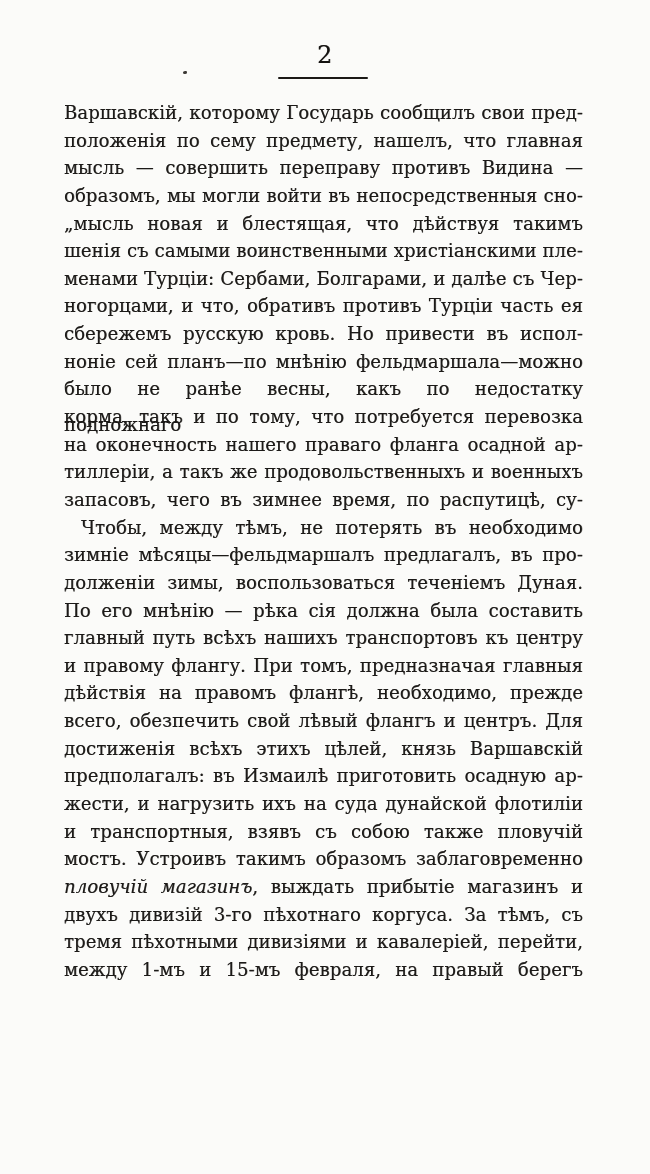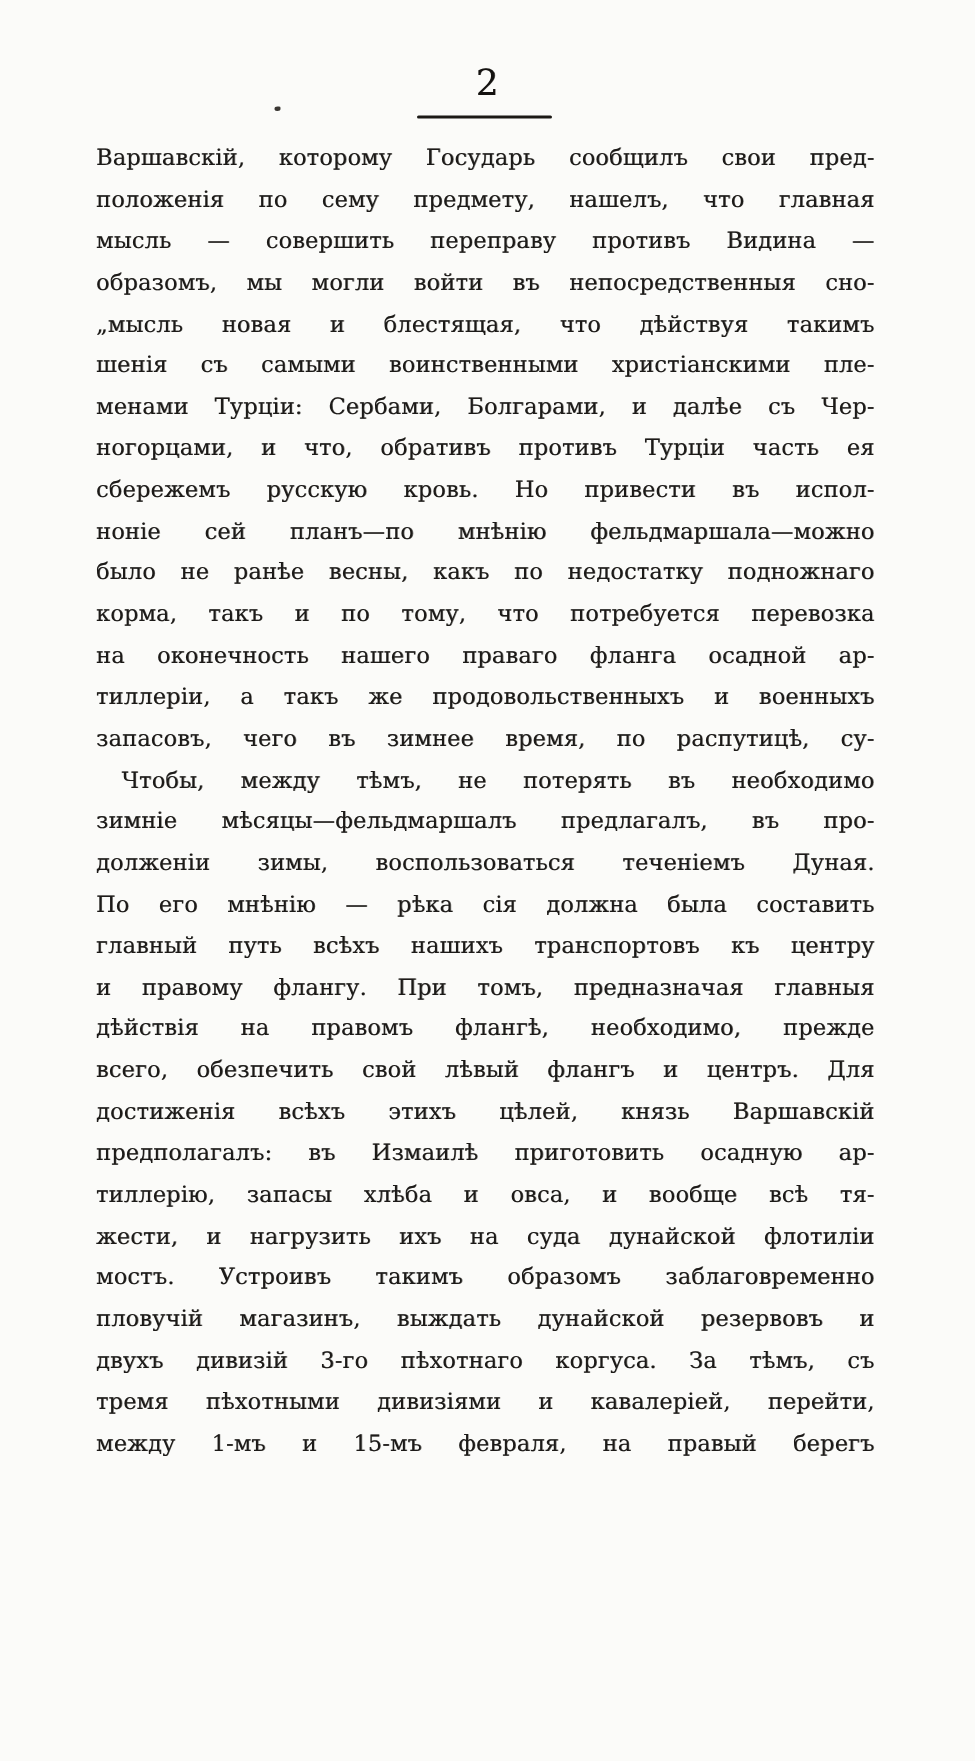--- a/index.html
+++ b/index.html
@@ -51,36 +51,37 @@
     border-radius: 50% 30% 50% 40%;
   }
   .page-text {
     position: absolute;
     top: 95px;
     left: 64px;
     width: 519px;
   }
   .text-line {
     height: 27.65px;
-    line-height: 21px;
-    font-size: 15px;
+    line-height: 36px;
+    font-size: 18px;
     word-spacing: -0.5px;
     letter-spacing: 0.1px;
     white-space: normal;
     text-align: justify;
     text-justify: inter-word;
     text-shadow: 0.4px 0 0 rgba(24,21,18,0.55);
   }
   .text-line.just {
     text-align-last: justify;
   }
   .text-line.indent {
     text-indent: 17px;
   }
   .em-italic {
+    font-style: italic;
   }
 </style>
 </head>
 <body>
 
 <div class="page">
   <div class="page-number">2</div>
   <div class="page-number-rule"></div>
   <div class="ink-speck"></div>
   <div class="page-text">
@@ -102,21 +103,21 @@
       <div class="text-line just indent"><span class="roman">Чтобы, между тѣмъ, не потерять въ необходимо</span></div>
       <div class="text-line just"><span class="roman">зимніе мѣсяцы—фельдмаршалъ предлагалъ, въ про-</span></div>
       <div class="text-line just"><span class="roman">долженіи зимы, воспользоваться теченіемъ Дуная.</span></div>
       <div class="text-line just"><span class="roman">По его мнѣнію — рѣка сія должна была составить</span></div>
       <div class="text-line just"><span class="roman">главный путь всѣхъ нашихъ транспортовъ къ центру</span></div>
       <div class="text-line just"><span class="roman">и правому флангу. При томъ, предназначая главныя</span></div>
       <div class="text-line just"><span class="roman">дѣйствія на правомъ флангѣ, необходимо, прежде</span></div>
       <div class="text-line just"><span class="roman">всего, обезпечить свой лѣвый флангъ и центръ. Для</span></div>
       <div class="text-line just"><span class="roman">достиженія всѣхъ этихъ цѣлей, князь Варшавскій</span></div>
       <div class="text-line just"><span class="roman">предполагалъ: въ Измаилѣ приготовить осадную ар-</span></div>
-      <div class="text-line just"><span class="roman">тиллерію, запасы хлѣба и овса, и вообще всѣ тя-</span></div>
       <div class="text-line just"><span class="roman">жести, и нагрузить ихъ на суда дунайской флотиліи</span></div>
+      <div class="text-line just"><span class="roman">и транспортныя, взявъ съ собою также пловучій</span></div>
       <div class="text-line just"><span class="roman">мостъ. Устроивъ такимъ образомъ заблаговременно</span></div>
-      <div class="text-line just"><span class="em-italic">пловучій магазинъ</span><span class="roman">, выждать дунайской резервовъ и</span></div>
+      <div class="text-line just"><span class="em-italic">пловучій магазинъ</span><span class="roman">, выждать прибытіе магазинъ и</span></div>
       <div class="text-line just"><span class="roman">двухъ дивизій 3-го пѣхотнаго коргуса. За тѣмъ, съ</span></div>
       <div class="text-line just"><span class="roman">тремя пѣхотными дивизіями и кавалеріей, перейти,</span></div>
       <div class="text-line just"><span class="roman">между 1-мъ и 15-мъ февраля, на правый берегъ</span></div>
     </div>
 </div>
 
 </body></html>

